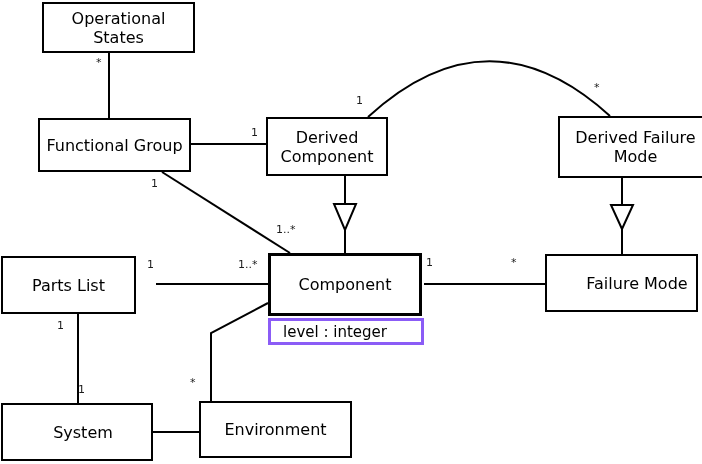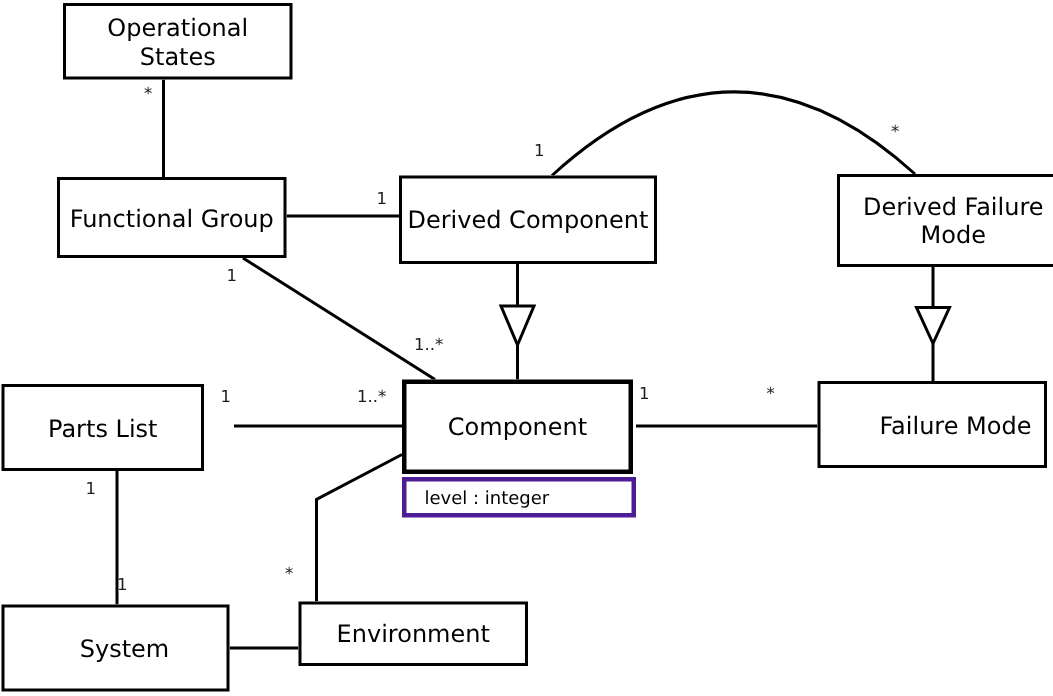--- a/index.html
+++ b/index.html
@@ -33,27 +33,27 @@
     color: #000000;
     z-index: 2;
     text-align: center;
   }
   .uml-class.bold-border {
     border-width: 3px;
   }
   .uml-attr {
     position: absolute;
     box-sizing: border-box;
-    border: 3px solid #4c1d95;
+    border: 3px solid #8b5cf6;
     background: #ffffff;
     display: flex;
     align-items: center;
     justify-content: flex-start;
     padding-left: 12px;
-    font-size: 12px;
+    font-size: 15px;
     color: #000000;
     z-index: 2;
   }
   .mult {
     position: absolute;
     font-size: 11px;
     color: #1c1c1c;
     z-index: 3;
     white-space: nowrap;
     line-height: 13px;
@@ -94,21 +94,21 @@
   </svg>
 
   <div class="uml-class" style="left:42px; top:2px; width:153px; height:51px;">
     <span>Operational States</span>
   </div>
 
   <div class="uml-class" style="left:38px; top:118px; width:153px; height:54px;">
     <span>Functional Group</span>
   </div>
 
-  <div class="uml-class" style="left:266px; top:117px; width:172px; height:59px;">
+  <div class="uml-class" style="left:266px; top:117px; width:122px; height:59px;">
     <span>Derived Component</span>
   </div>
 
   <div class="uml-class" style="left:558px; top:116px; width:155px; height:62px;">
     <span>Derived Failure Mode</span>
   </div>
 
   <div class="uml-class" style="left:1px; top:256px; width:135px; height:58px;">
     <span>Parts List</span>
   </div>
@@ -121,21 +121,21 @@
   </div>
 
   <div class="uml-class" style="left:545px; top:254px; width:153px; height:58px;padding-left:31px;">
     <span>Failure Mode</span>
   </div>
 
   <div class="uml-class" style="left:1px; top:403px; width:152px; height:58px;padding-left:12px;">
     <span>System</span>
   </div>
 
-  <div class="uml-class" style="left:199px; top:401px; width:153px; height:43px;">
+  <div class="uml-class" style="left:199px; top:401px; width:153px; height:57px;">
     <span>Environment</span>
   </div>
 
   <div class="mult" style="left:96px; top:56px;">*</div>
 
   <div class="mult" style="left:251px; top:126px;">1</div>
 
   <div class="mult" style="left:151px; top:177px;">1</div>
 
   <div class="mult" style="left:276px; top:223px;">1..*</div>

